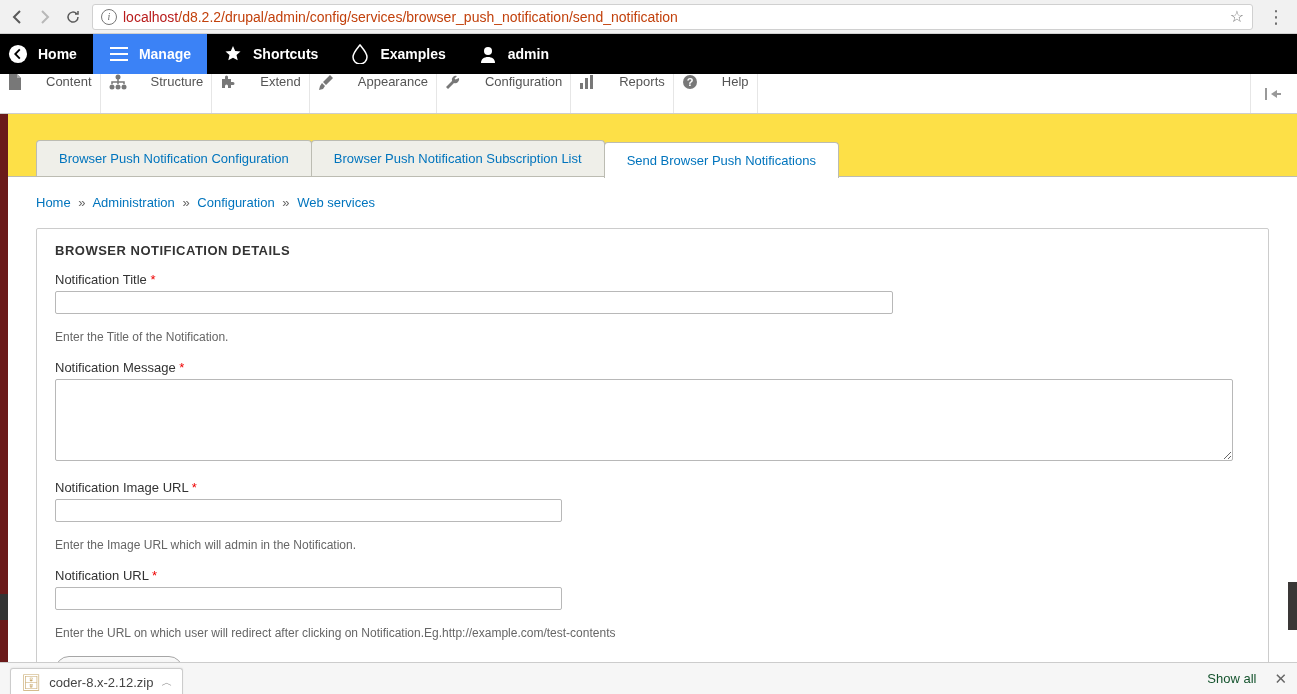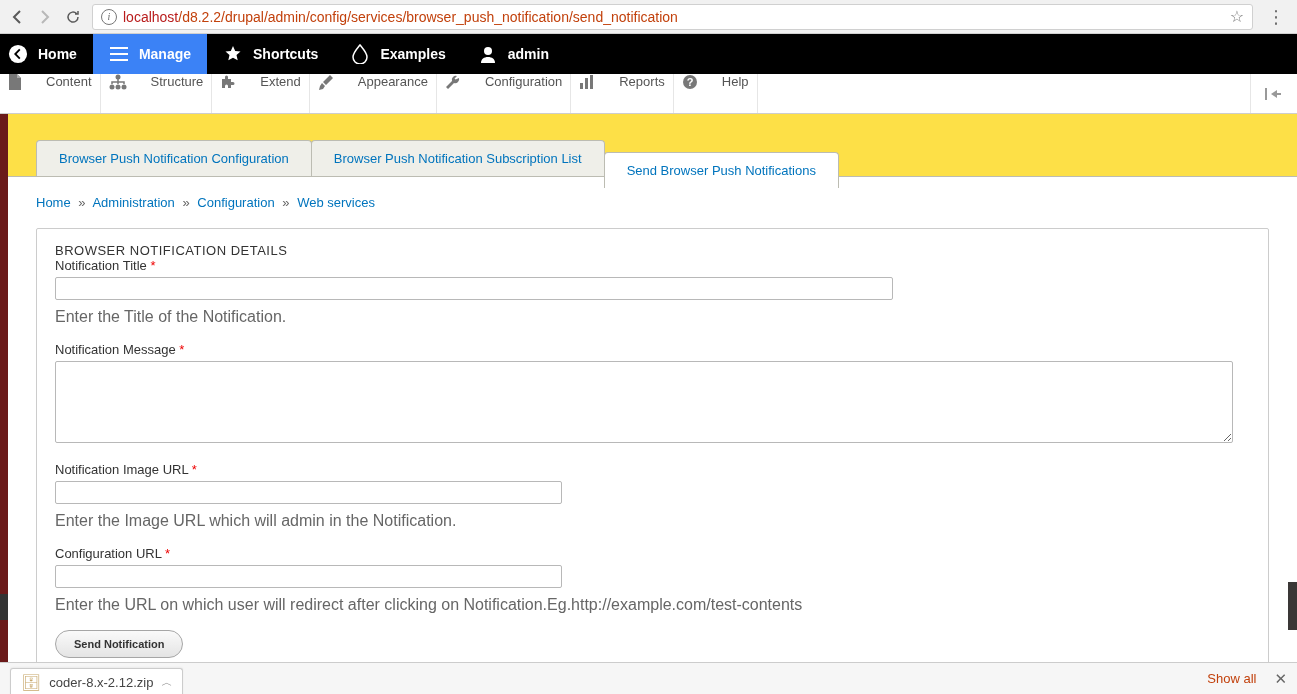--- a/index.html
+++ b/index.html
@@ -32,49 +32,49 @@
 
 
 .content-wrap { position: relative; border-left: 8px solid #6b1a1a; min-height: 620px; }
 .left-handle { position: absolute; left: -8px; top: 480px; width: 8px; height: 26px; background: #333; }
 .right-handle { position: absolute; right: 0; top: 468px; width: 9px; height: 48px; background: #3a3736; }
 
 
 .tabs-region { background: #fde047; padding: 26px 13px 0 28px; border-bottom: 1px solid #bcbcb2; }
 .tabs { display: flex; }
 .tab { padding: 10px 22px; border: 1px solid #bcbcb2; border-bottom: none; background: #efefe9; color: #0074bd; font-size: 13px; border-radius: 4px 4px 0 0; margin-right: -1px; cursor: pointer; }
-.tab.active { background: #fff; position: relative; top: 12px; }
+.tab.active { background: #fff; position: relative; top: 2px; }
 
 
 .page-content { padding: 18px 28px 24px 28px; }
 .breadcrumb { font-size: 13px; color: #333; margin-bottom: 18px; }
 .breadcrumb a { color: #0074bd; text-decoration: none; }
 .breadcrumb .sep { color: #666; margin: 0 4px; }
 
 .fieldset { border: 1px solid #ccc; border-radius: 2px; padding: 14px 18px 18px 18px; }
-.fieldset-legend { font-weight: normal; font-size: 13px; letter-spacing: 0.5px; text-transform: uppercase; color: #333; }
+.fieldset-legend { font-weight: bold; font-size: 13px; letter-spacing: 0.5px; text-transform: uppercase; color: #333; margin-bottom: 14px; }
 
 .form-item { margin-bottom: 16px; }
 .form-label { display: block; font-weight: normal; font-size: 13px; color: #333; margin-bottom: 4px; }
 .required-marker { color: #e00; }
 .form-text { border: 1px solid #b8b8b8; border-radius: 2px; padding: 4px; font-size: 13px; background: #fff; height: 23px; }
 .form-text.title { width: 838px; max-width: 100%; }
 .form-text.small { width: 507px; max-width: 100%; }
 textarea.form-text { width: 1178px; max-width: 100%; height: 82px; resize: both; }
-.description { font-size: 16px; color: #666; margin-top: 8px; }
+.description { font-size: 12px; color: #666; margin-top: 16px; }
 
 .submit-btn { border: 1px solid #a6a6a6; background: linear-gradient(#fafafa, #e4e4e4); padding: 7px 18px; border-radius: 14px; font-weight: bold; font-size: 11px; cursor: pointer; color: #333; }
 
 
 .download-bar { position: fixed; bottom: 0; left: 0; right: 0; height: 32px; background: #f6f6f6; border-top: 1px solid #ccc; display: flex; align-items: center; padding: 0 10px; font-size: 13px; color: #444; }
 .download-item { display: flex; align-items: center; gap: 8px; padding: 4px 10px; border: 1px solid #ccc; border-bottom: none; background: #fff; border-radius: 3px 3px 0 0; position: relative; top: 3px; box-shadow: 0 -1px 2px rgba(0,0,0,0.05); }
 .download-item .file-icon { color: #c9a96e; font-size: 16px; }
 .download-item .chev { color: #888; font-size: 11px; }
 .download-bar .spacer { flex: 1; }
-.showall { color: #c2410c; margin-right: 18px; cursor: pointer; }
+.showall { color: #14532d; margin-right: 18px; cursor: pointer; }
 .close-x { color: #666; font-size: 15px; cursor: pointer; }
 
 svg { display: block; }
 </style>
 </head>
 <body>
 
 <div class="browser-chrome">
   <div class="nav-btn">
     <svg width="16" height="16" viewBox="0 0 16 16">
@@ -258,21 +258,21 @@
         <textarea class="form-text" style=""></textarea>
       </div>
 
       <div class="form-item">
         <label class="form-label"><span>Notification Image URL</span> <span class="required-marker">*</span></label>
         <input type="text" class="form-text small" value="" style="">
         <div class="description">Enter the Image URL which will admin in the Notification.</div>
       </div>
 
       <div class="form-item">
-        <label class="form-label"><span>Configuration URL</span> <span class="required-marker">*</span></label>
+        <label class="form-label"><span>Notification URL</span> <span class="required-marker">*</span></label>
         <input type="text" class="form-text small" value="" style="">
         <div class="description">Enter the URL on which user will redirect after clicking on Notification.Eg.http://example.com/test-contents</div>
       </div>
 
       <button class="submit-btn">Send Notification</button>
     </div>
   </div>
 </div>
 
 <div class="download-bar">

